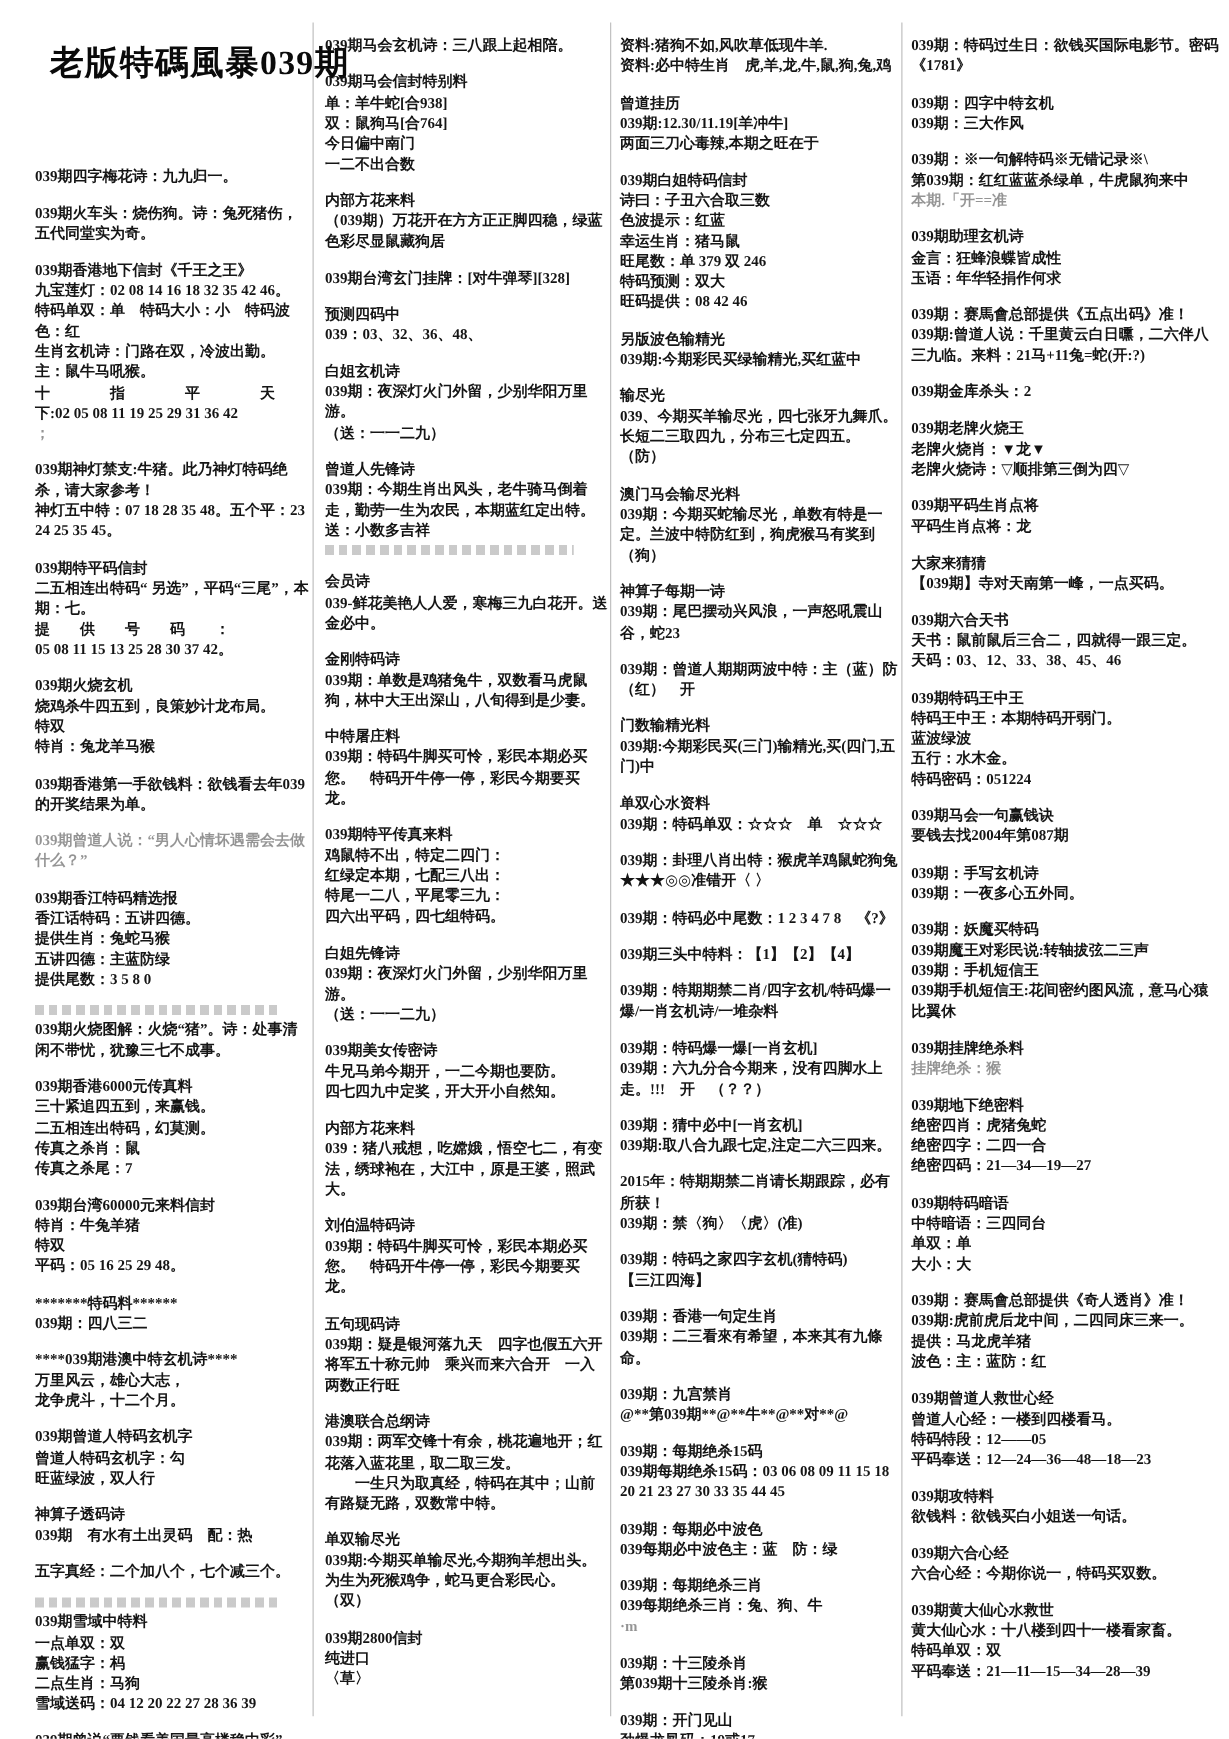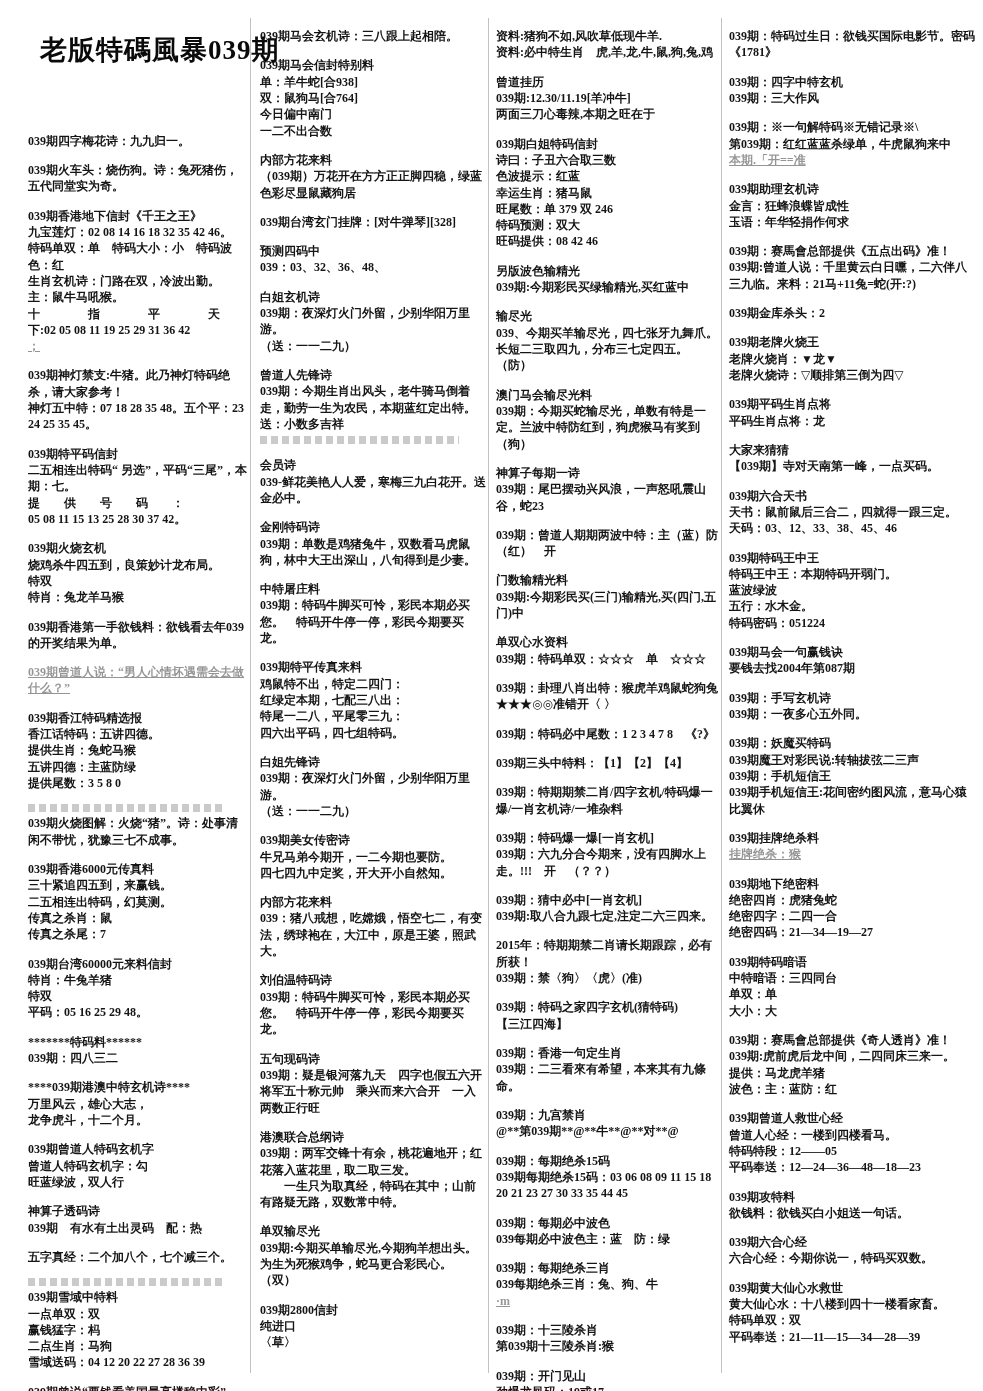--- a/index.html
+++ b/index.html
@@ -21,21 +21,21 @@
   .divider{position:absolute;top:18px;width:1px;height:1355px;background:#c2c2c2;}
   .div-1{left:250px;}
   .div-2{left:488px;}
   .div-3{left:721px;}
   .page-title{
     font-size:27px;font-weight:700;color:#0a0a0a;letter-spacing:1px;
     margin:4px 0 64px 12px;white-space:nowrap;
   }
   .section{margin:0 0 13px 0;}
   .line{min-height:15px;}
-  .faded{opacity:.45;text-decoration:underline;}
+  .faded{opacity:.45;}
   .smudge{
     height:8px;margin:4px 0 3px 0;width:88%;opacity:.45;
     background:repeating-linear-gradient(90deg,#8a8a8a 0 7px,transparent 7px 11px);
   }
 </style>
 </head>
 <body>
 
 <div class="page">
   <div class="divider div-1"></div>

